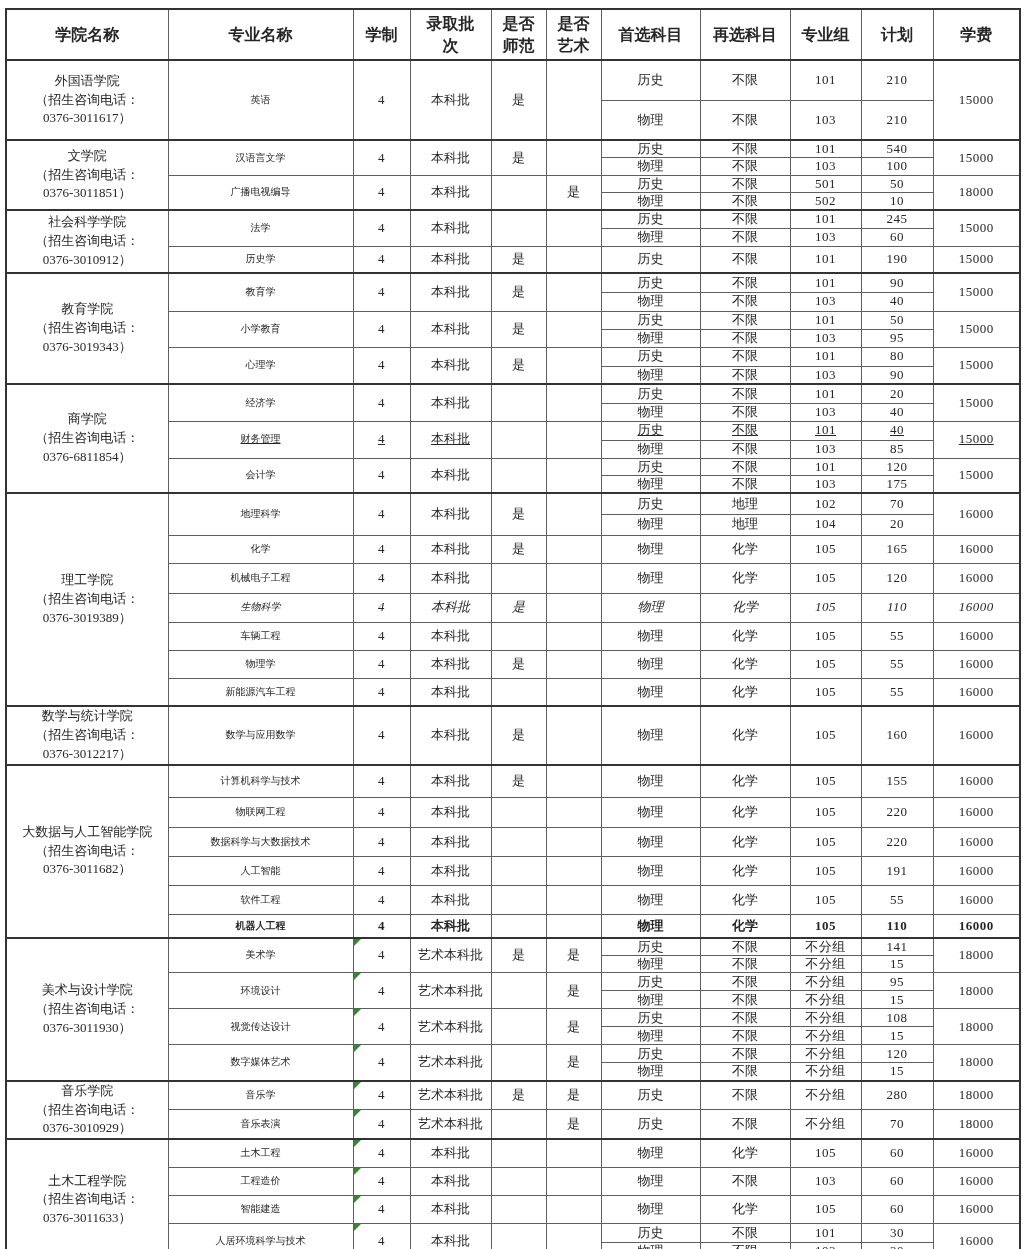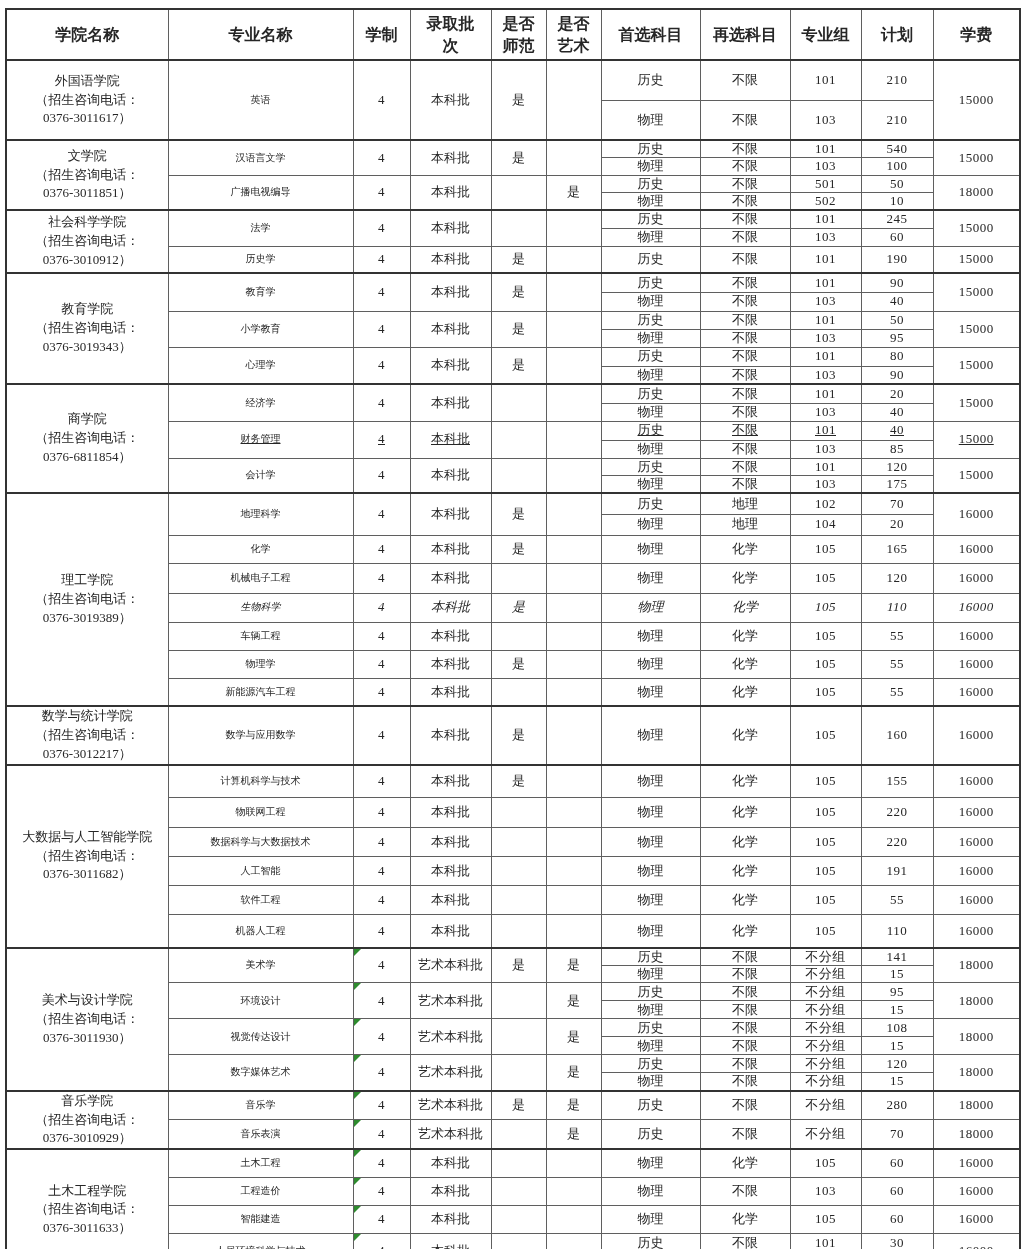--- a/index.html
+++ b/index.html
@@ -472,21 +472,21 @@
           <td class="duration-cell"><span>4</span></td>
           <td class="batch-cell"><span>本科批</span></td>
           <td class="flag-cell"><span></span></td>
           <td class="flag-cell"><span></span></td>
           <td class="subj-cell"><span>物理</span></td>
           <td class="subj-cell"><span>化学</span></td>
           <td class="group-cell"><span>105</span></td>
           <td class="plan-cell"><span>55</span></td>
           <td class="tuition-cell"><span>16000</span></td>
         </tr>
-        <tr class="major-start" style="height: 33px;">
+        <tr class="major-start" style="height: 23px; font-weight: bold;">
           <td class="major-cell"><span>机器人工程</span></td>
           <td class="duration-cell"><span>4</span></td>
           <td class="batch-cell"><span>本科批</span></td>
           <td class="flag-cell"><span></span></td>
           <td class="flag-cell"><span></span></td>
           <td class="subj-cell"><span>物理</span></td>
           <td class="subj-cell"><span>化学</span></td>
           <td class="group-cell"><span>105</span></td>
           <td class="plan-cell"><span>110</span></td>
           <td class="tuition-cell"><span>16000</span></td>

